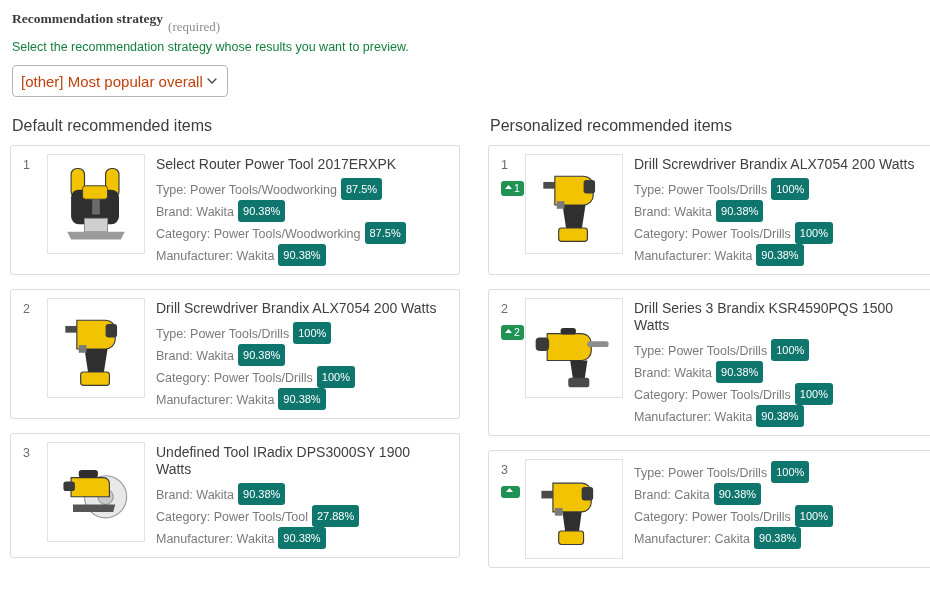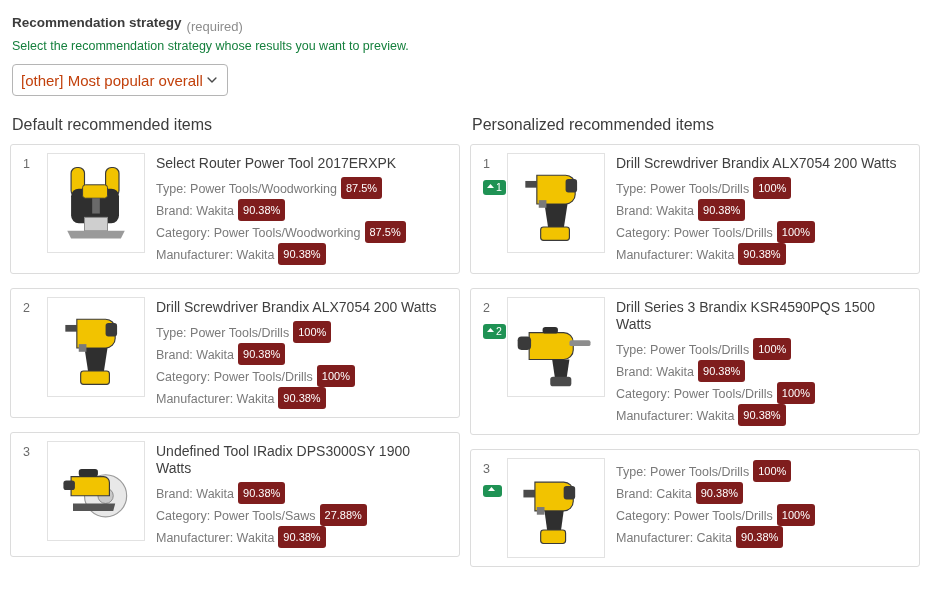--- a/index.html
+++ b/index.html
@@ -20,22 +20,23 @@
     padding: 8px 10px 0 10px;
   }
 
   
   .strategy-label {
     font-size: 13.5px;
     font-weight: bold;
     color: #3c3c3c;
     margin: 3px 0 0 2px;
     display: flex;
-    align-items: center;
+    align-items: flex-start;
     gap: 5px;
+    font-family: Liberation Serif, serif;
   }
   .strategy-label .required {
     font-weight: normal;
     color: #8d8d8d;
     font-size: 13px;
     margin-top: 8px;
   }
   .strategy-help {
     font-size: 12.5px;
     color: #15803d;
@@ -64,21 +65,21 @@
   .chevron {
     width: 14px;
     height: 14px;
     flex: none;
     margin-left: 2px;
   }
 
   
   .columns {
     display: flex;
-    gap: 10px;
+    gap: 28px;
     margin-top: 20px;
   }
   .col { width: 450px; flex: none; }
   .col-title {
     font-size: 16px;
     color: #3d3d3d;
     margin: 0 0 10px 2px;
     font-weight: normal;
   }
 
@@ -139,21 +140,21 @@
   }
   .attr-row {
     font-size: 12.5px;
     color: #7a7a7a;
     line-height: 20px;
     white-space: nowrap;
     overflow: hidden;
   }
   .score {
     display: inline-block;
-    background: #7f1d1d;
+    background: #0f766e;
     color: #ffffff;
     border-radius: 3px;
     font-size: 11px;
     padding: 1px 5px;
     margin-left: 4px;
     vertical-align: 1px;
   }
 </style>
 </head>
 <body>
@@ -257,21 +258,21 @@
             <path d="M24 62 h44 l-2 8 h-42 z" fill="#555"></path>
             <rect x="30" y="26" width="20" height="8" rx="3" fill="#2f2f2f"></rect>
           </svg>
         </div>
         <div class="info">
           <div class="item-title">Undefined Tool IRadix DPS3000SY 1900 Watts</div>
           <div class="attr-row">
             <span>Brand: Wakita</span><span class="score">90.38%</span>
           </div>
           <div class="attr-row">
-            <span>Category: Power Tools/Saws</span><span class="score">27.88%</span>
+            <span>Category: Power Tools/Tool</span><span class="score">27.88%</span>
           </div>
           <div class="attr-row">
             <span>Manufacturer: Wakita</span><span class="score">90.38%</span>
           </div>
         </div>
       </div>
     </div>
 
     <div class="col">
       <div class="col-title">Personalized recommended items</div>

